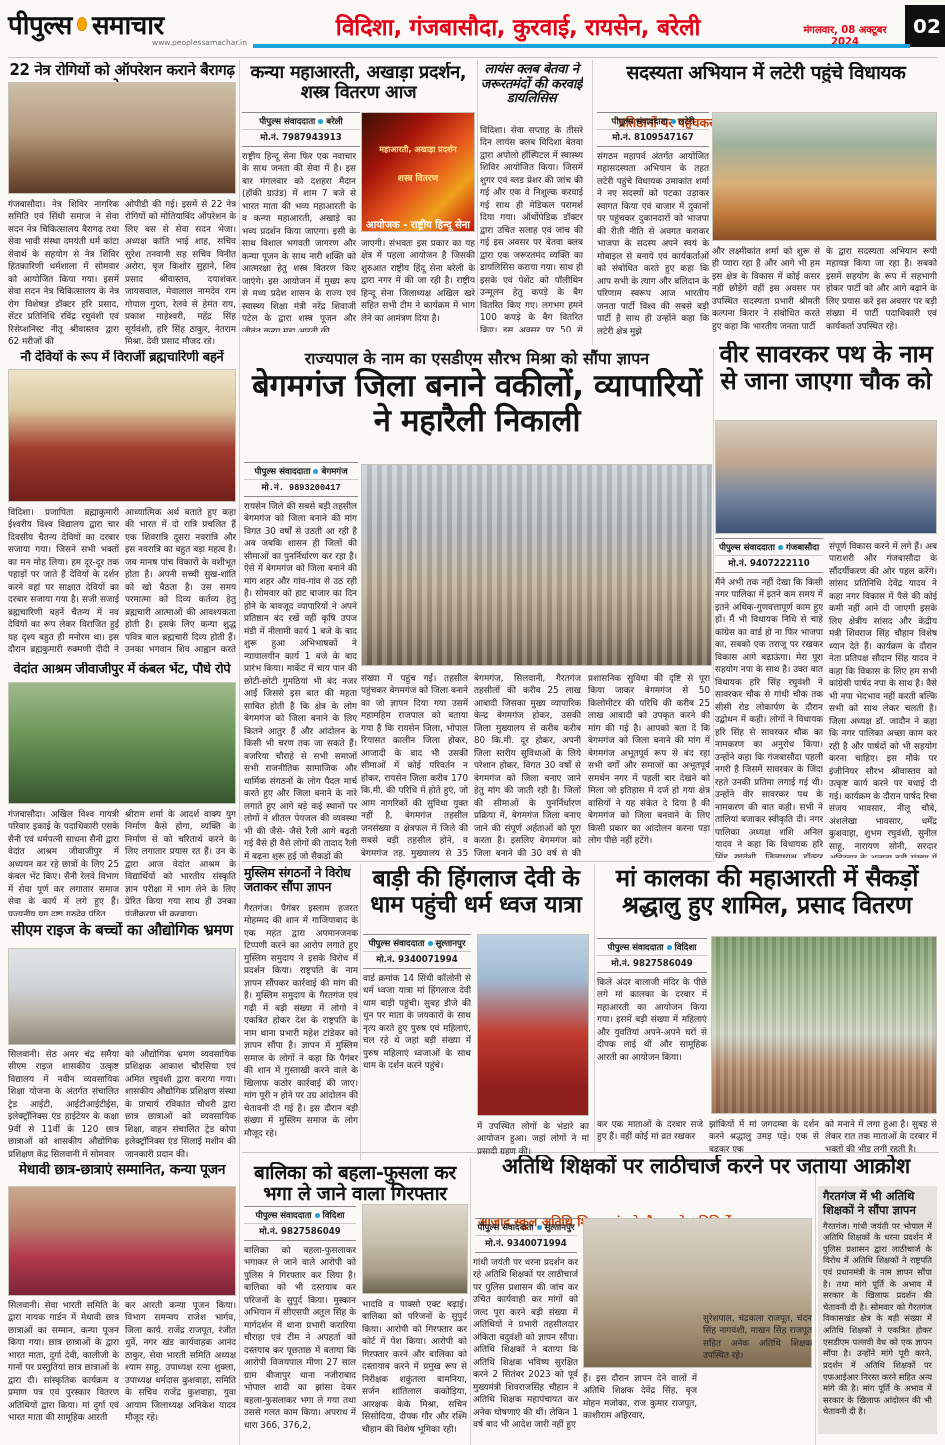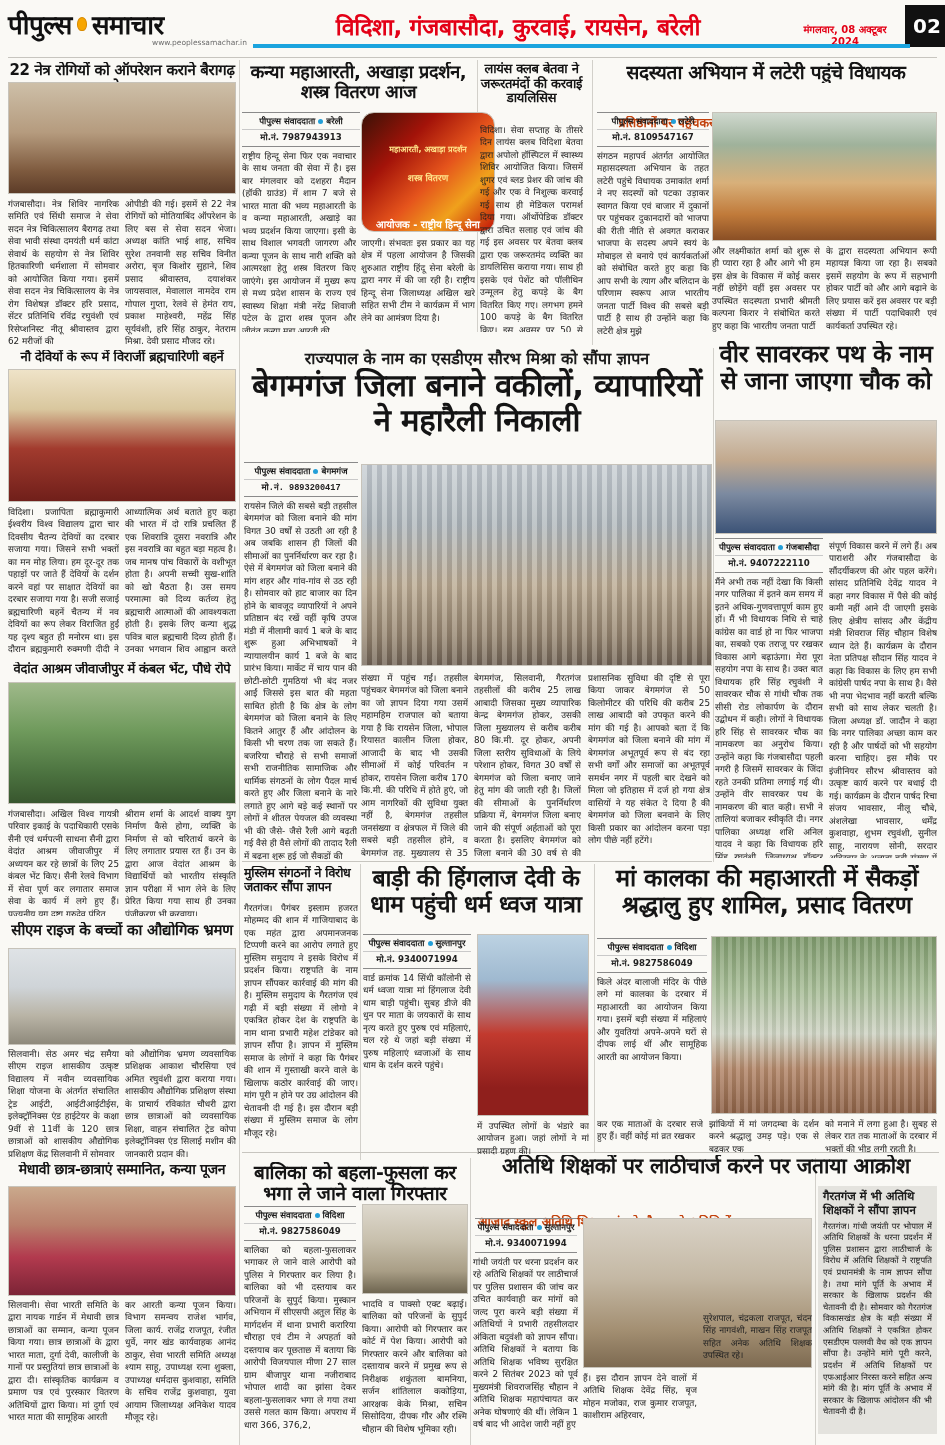--- a/index.html
+++ b/index.html
@@ -23,21 +23,21 @@
   #mast{left:8px;top:6px;display:flex;align-items:center;gap:5px;font-size:26px;font-weight:800;letter-spacing:-.5px;color:#101010;}
   .mdot{width:10px;height:14px;border-radius:50% 50% 45% 45%;background:#f7a600;border:1px solid #d88a00;}
   #mast-site{left:152px;top:38px;font-size:7.5px;color:#6d6d6d;}
   #regions{left:258px;top:10px;width:520px;font-size:23px;font-weight:800;color:#e30016;text-align:center;letter-spacing:-.3px;}
   #date{left:790px;top:22px;width:110px;font-size:10px;font-weight:700;color:#e30016;text-align:center;}
   #pagebox{left:905px;top:5px;width:44px;height:42px;background:#111;color:#fff;display:flex;align-items:center;justify-content:center;font-size:20px;font-weight:800;}
   #blueline{left:253px;top:44px;width:657px;height:4px;background:#1ba4de;}
 
   
   #ph-a{left:8px;top:82px;width:228px;height:112px;background:linear-gradient(180deg,#cdbfa8,#b59b7e 45%,#7e5a3e 80%,#5d3c28);}
-  #ph-b{left:361px;top:112px;width:134px;height:120px;background:linear-gradient(135deg,#3a1206,#a31309 30%,#e5541c 55%,#f0a11c 75%,#c31208);border-radius:13px;}
+  #ph-b{left:361px;top:112px;width:114px;height:120px;background:linear-gradient(135deg,#3a1206,#a31309 30%,#e5541c 55%,#f0a11c 75%,#c31208);}
   #ph-b .pline{position:absolute;left:0;width:100%;text-align:center;color:#ffe48a;font-weight:700;}
   #ph-d{left:712px;top:112px;width:225px;height:129px;background:linear-gradient(180deg,#cfd8ce 0%,#9fb29b 25%,#d8b07a 55%,#c07a3a 80%,#8a4f25);}
   #ph-e{left:8px;top:369px;width:228px;height:133px;background:linear-gradient(180deg,#efe3c8 0%,#d9c79e 30%,#a23b2e 60%,#701f1a);}
   #ph-f{left:8px;top:682px;width:228px;height:122px;background:linear-gradient(180deg,#9fb98a,#6f9a5c 40%,#4c7340 75%,#38562e);}
   #ph-g{left:361px;top:464px;width:351px;height:202px;
         background:repeating-linear-gradient(90deg,rgba(255,255,255,.22) 0 5px,rgba(40,40,60,.10) 5px 10px),
         linear-gradient(180deg,#c6cdd2 0%,#aeb6ba 30%,#b9a88e 60%,#93826b 85%,#6f6152);}
   #ph-h{left:715px;top:420px;width:222px;height:114px;background:linear-gradient(180deg,#d8cfc2 0%,#c2a98e 35%,#7c8aa0 65%,#3c5377);}
   #ph-i{left:8px;top:948px;width:228px;height:97px;background:linear-gradient(180deg,#dfe3e6,#cfd4d8 40%,#b9b4a6 70%,#8e897b);}
   #ph-k{left:477px;top:934px;width:112px;height:182px;background:linear-gradient(180deg,#bcd2e2 0%,#9fb9d0 25%,#c23a2e 55%,#8f1f1c 85%);}
@@ -52,21 +52,21 @@
   #hl-a{left:8px;top:62px;width:228px;font-size:15px;}
   #colA1{left:8px;top:198px;width:111px;height:146px;}
   #colA2{left:125px;top:198px;width:111px;height:146px;}
 
   #hl-b{left:242px;top:62px;width:233px;font-size:18px;height:44px;}
   #by-b{left:242px;top:112px;width:118px;}
   #phn-b{left:242px;top:129px;width:118px;}
   #colB1{left:242px;top:150px;width:114px;height:182px;}
   #colB2{left:361px;top:237px;width:114px;height:94px;}
 
-  #hl-c{left:480px;top:62px;width:103px;font-size:13px;height:58px;}
+  #hl-c{left:480px;top:62px;width:103px;font-size:13px;height:58px;font-style:italic;}
   #colC{left:480px;top:124px;width:103px;height:208px;}
 
   #hl-d{left:595px;top:62px;width:342px;font-size:19px;}
   #sub-d{left:595px;top:89px;width:342px;font-size:12.5px;}
   #by-d{left:597px;top:112px;width:112px;}
   #phn-d{left:597px;top:129px;width:112px;}
   #colD1{left:597px;top:150px;width:112px;height:194px;}
   #colD2{left:712px;top:245px;width:108px;height:99px;}
   #colD3{left:826px;top:245px;width:111px;height:99px;}
 

